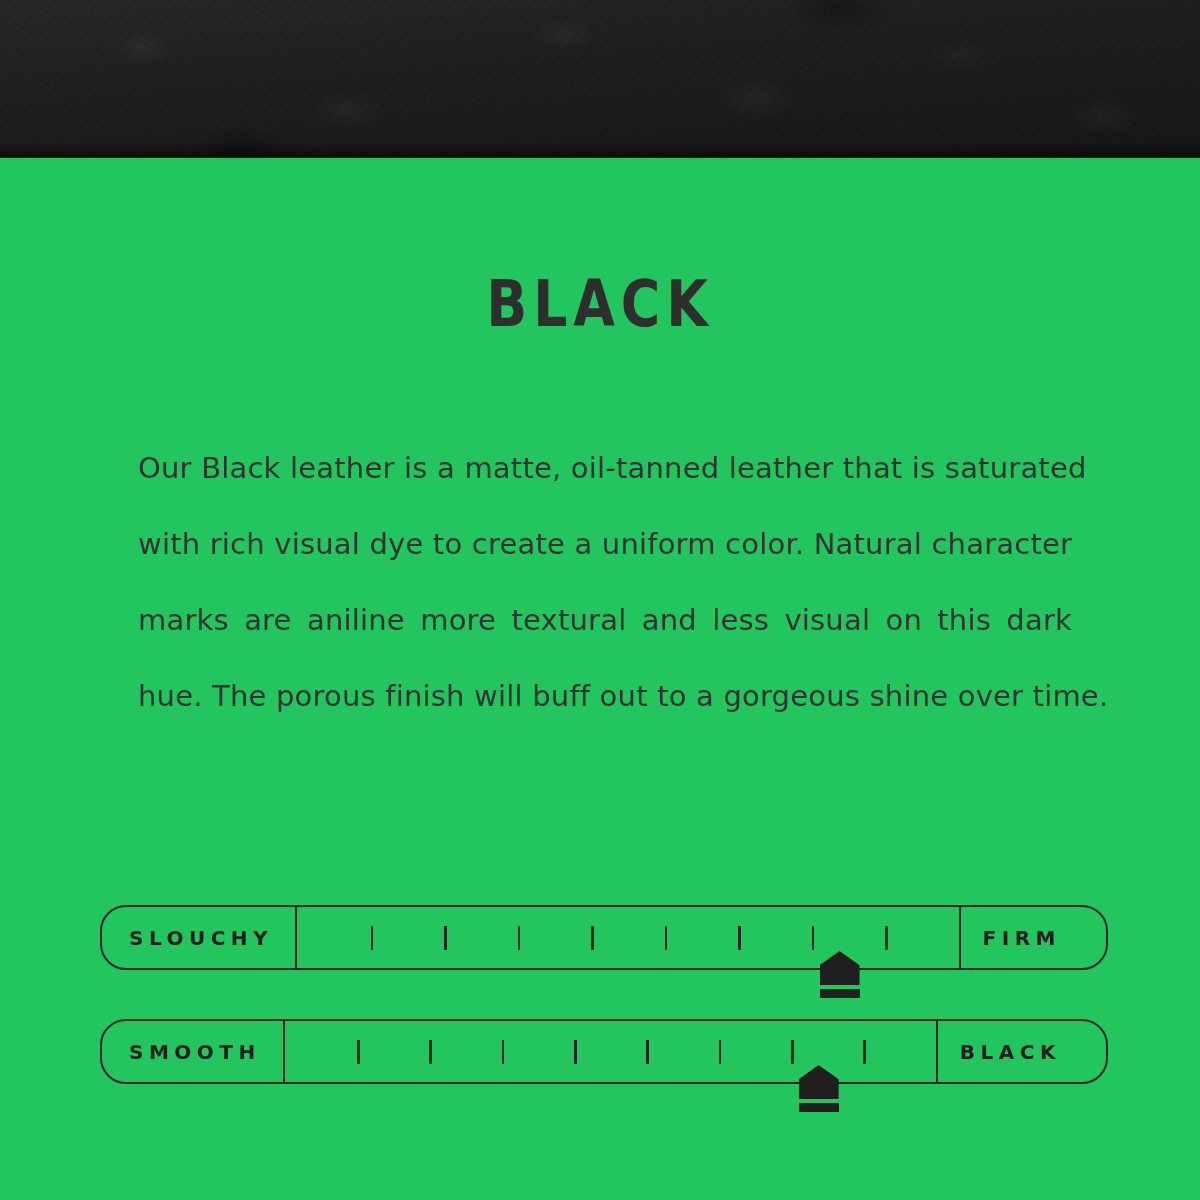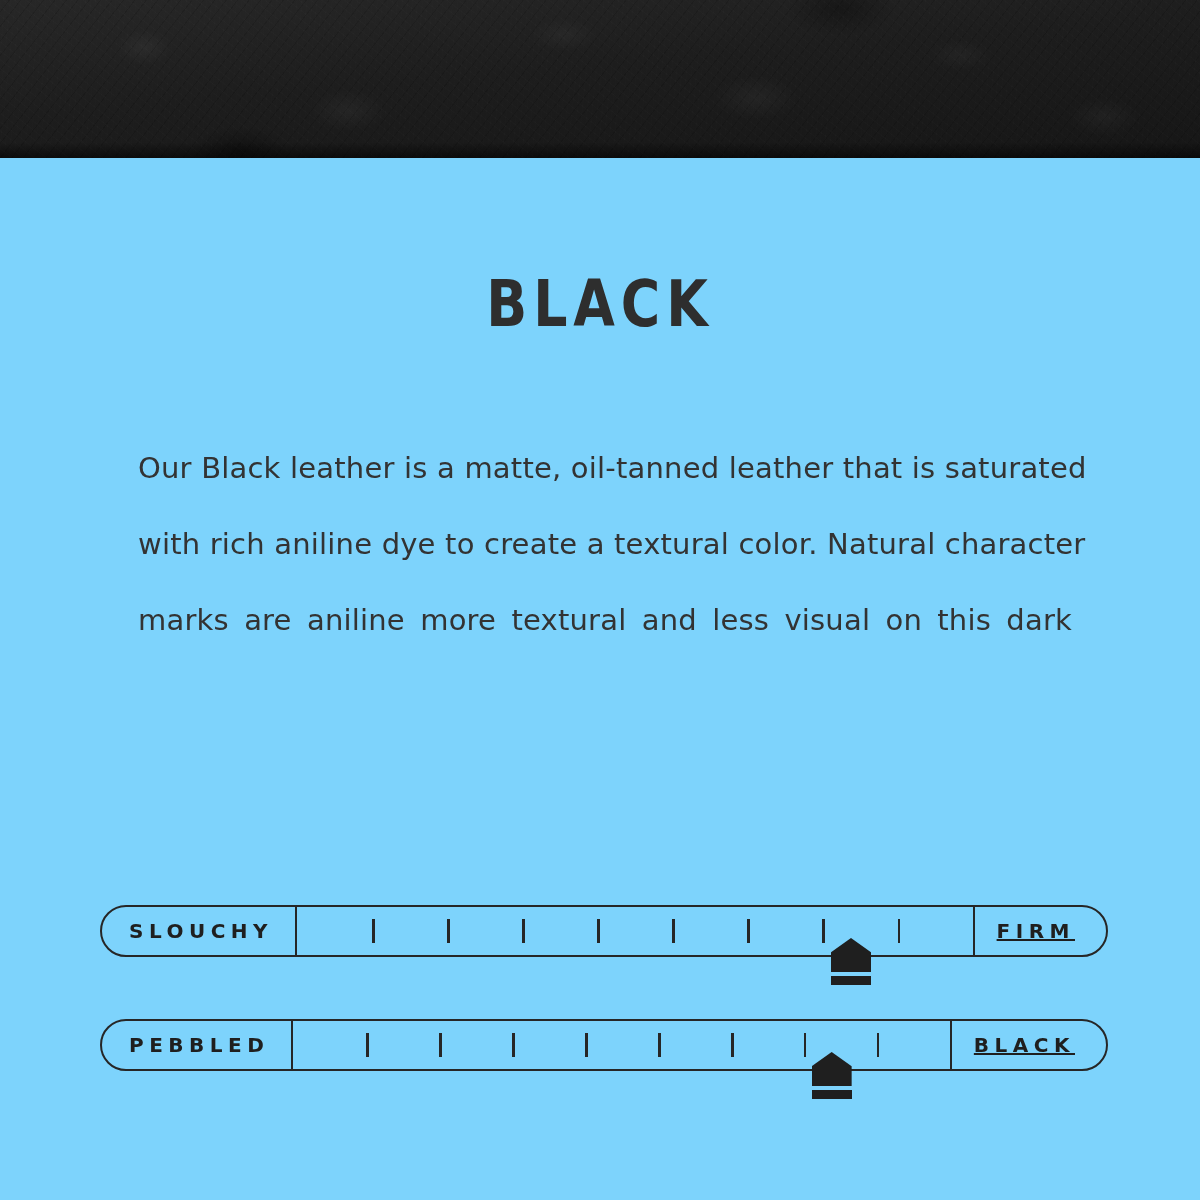--- a/index.html
+++ b/index.html
@@ -11,21 +11,21 @@
     height: 1200px;
     background: #e3e3e3;
     font-family: "Liberation Sans", sans-serif;
     overflow: hidden;
   }
 
   .page {
     position: relative;
     width: 1200px;
     height: 1200px;
-    background: #7dd3fc;
+    background: #22c55e;
   }
 
   
   .leather-banner {
     position: absolute;
     top: 0;
     left: 0;
     width: 1200px;
     height: 158px;
     background:
@@ -103,21 +103,21 @@
     width: 1008px;
   }
   .slider {
     position: relative;
     height: 54px;
     margin-bottom: 60px;
   }
   .slider-track {
     position: relative;
     box-sizing: border-box;
-    height: 52px;
+    height: 65px;
     border: 2.5px solid #262626;
     border-radius: 26px;
     display: flex;
     align-items: stretch;
     background: transparent;
   }
   .slider-label {
     display: flex;
     align-items: center;
     justify-content: center;
@@ -128,22 +128,21 @@
     letter-spacing: 5.5px;
     color: #1f1f1f;
     padding: 0 22px 0 27px;
     white-space: nowrap;
   }
   .slider-label.left {
     border-right: 2.5px solid #262626;
   }
   .slider-label.right {
     border-left: 2.5px solid #262626;
-    padding: 0 31px 0 22px;
-    text-decoration: underline;
+    padding: 0 45px 0 22px;
   }
   .slider-mid {
     position: relative;
     flex: 1 1 auto;
   }
   .tick {
     position: absolute;
     top: 50%;
     transform: translateY(-50%);
     width: 2.5px;
@@ -177,22 +176,23 @@
 
   <div class="leather-banner">
     <div class="leather-grain"></div>
     <div class="leather-shadow-bottom"></div>
   </div>
 
   <div class="title">BLACK</div>
 
   <div class="body-copy">
     <p>Our Black leather is a matte, oil-tanned leather that is saturated</p>
-    <p>with rich aniline dye to create a textural color.  Natural character</p>
+    <p>with rich visual dye to create a uniform color.  Natural character</p>
     <p class="justify">marks are aniline more textural and less visual on this dark</p>
+    <p>hue.  The porous finish will buff out to a gorgeous shine over time.</p>
   </div>
 
   <div class="sliders">
 
     <div class="slider">
       <div class="slider-track">
         <div class="slider-label left">SLOUCHY</div>
         <div class="slider-mid" id="mid-0">
             <div class="tick" style="left: 11.1111%;"></div>
             <div class="tick" style="left: 22.2222%;"></div>
@@ -206,21 +206,21 @@
               <div class="head"></div>
               <div class="bar"></div>
             </div>
           </div>
         <div class="slider-label right">FIRM</div>
       </div>
     </div>
 
     <div class="slider">
       <div class="slider-track">
-        <div class="slider-label left">PEBBLED</div>
+        <div class="slider-label left">SMOOTH</div>
         <div class="slider-mid" id="mid-1">
             <div class="tick" style="left: 11.1111%;"></div>
             <div class="tick" style="left: 22.2222%;"></div>
             <div class="tick" style="left: 33.3333%;"></div>
             <div class="tick" style="left: 44.4444%;"></div>
             <div class="tick" style="left: 55.5556%;"></div>
             <div class="tick" style="left: 66.6667%;"></div>
             <div class="tick" style="left: 77.7778%;"></div>
             <div class="tick" style="left: 88.8889%;"></div>
             <div class="marker" style="left: 82%;">

